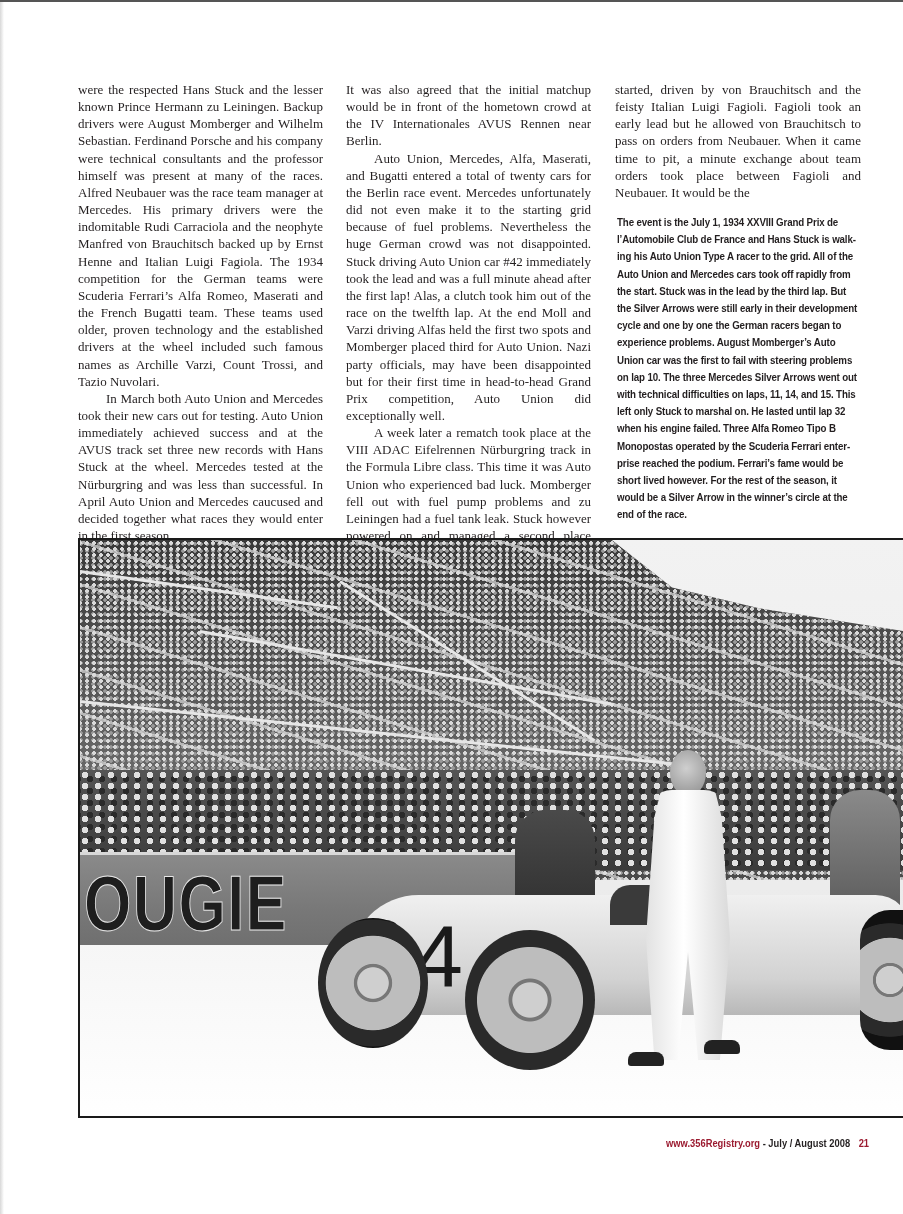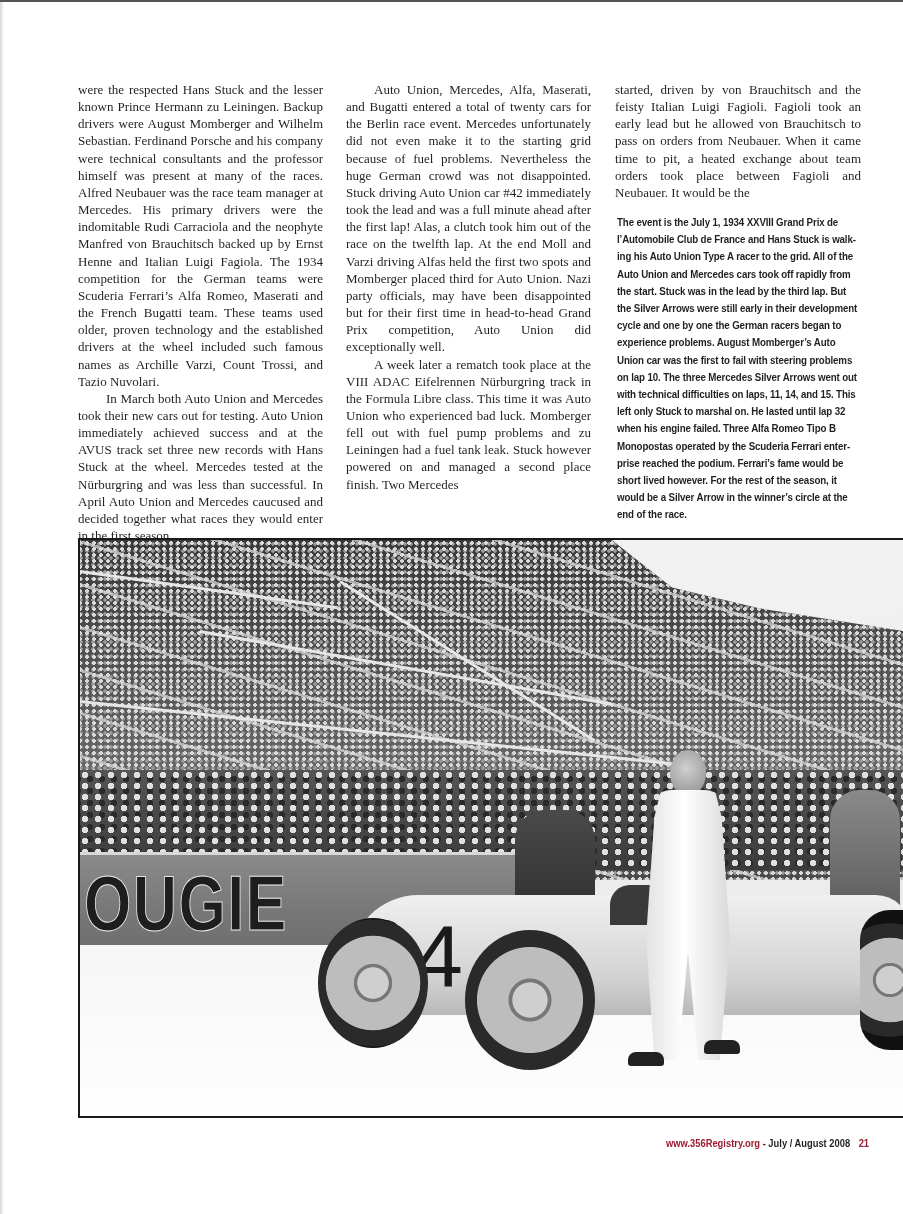--- a/index.html
+++ b/index.html
@@ -94,26 +94,27 @@
 
 <div class="top-bar"></div>
 <div class="left-shadow"></div>
 
 <div class="col" id="col1">
   <p>were the respected Hans Stuck and the lesser known Prince Hermann zu Leiningen. Backup drivers were August Momberger and Wilhelm Sebastian. Ferdinand Porsche and his company were technical consultants and the professor himself was present at many of the races. Alfred Neubauer was the race team manager at Mer­cedes. His primary drivers were the indomitable Rudi Carraciola and the neophyte Manfred von Brauchitsch backed up by Ernst Henne and Ital­ian Luigi Fagiola. The 1934 competition for the German teams were Scuderia Ferrari’s Alfa Romeo, Maserati and the French Bugatti team. These teams used older, proven technology and the established drivers at the wheel included such famous names as Archille Varzi, Count Trossi, and Tazio Nuvolari.</p>
   <p class="indent">In March both Auto Union and Mercedes took their new cars out for testing. Auto Union immediately achieved success and at the AVUS track set three new records with Hans Stuck at the wheel. Mercedes tested at the Nürburgring and was less than successful. In April Auto Union and Mercedes caucused and decided together what races they would enter in the first season.</p>
 </div>
 
 <div class="col" id="col2">
+  <p>It was also agreed that the initial matchup would be in front of the hometown crowd at the IV In­ternationales AVUS Rennen near Berlin.</p>
   <p class="indent">Auto Union, Mercedes, Alfa, Maserati, and Bugatti entered a total of twenty cars for the Berlin race event. Mercedes unfortunately did not even make it to the starting grid because of fuel problems. Nevertheless the huge German crowd was not disappointed. Stuck driving Auto Union car #42 immediately took the lead and was a full minute ahead after the first lap! Alas, a clutch took him out of the race on the twelfth lap. At the end Moll and Varzi driving Alfas held the first two spots and Momberger placed third for Auto Union. Nazi party officials, may have been disappointed but for their first time in head-to-head Grand Prix competition, Auto Union did exceptionally well.</p>
   <p class="indent">A week later a rematch took place at the VIII ADAC Eifelrennen Nürburgring track in the Formula Libre class. This time it was Auto Union who experienced bad luck. Momberger fell out with fuel pump problems and zu Leiningen had a fuel tank leak. Stuck however powered on and managed a second place finish. Two Mercedes</p>
 </div>
 
 <div class="col" id="col3">
-  <p>started, driven by von Brauchitsch and the feisty Italian Luigi Fagioli. Fagioli took an early lead but he allowed von Brauchitsch to pass on or­ders from Neubauer. When it came time to pit, a heated exchange about team orders took place between Fagioli and Neubauer. It would be the</p>
+  <p>started, driven by von Brauchitsch and the feisty Italian Luigi Fagioli. Fagioli took an early lead but he allowed von Brauchitsch to pass on or­ders from Neubauer. When it came time to pit, a minute exchange about team orders took place between Fagioli and Neubauer. It would be the</p>
 </div>
 
 <div class="caption">The event is the July 1, 1934 XXVIII Grand Prix de l’Automobile Club de France and Hans Stuck is walk­ing his Auto Union Type A racer to the grid. All of the Auto Union and Mercedes cars took off rapidly from the start. Stuck was in the lead by the third lap. But the Silver Arrows were still early in their develop­ment cycle and one by one the German racers began to experience problems. August Momberger’s Auto Union car was the first to fail with steering problems on lap 10. The three Mercedes Silver Arrows went out with technical difficulties on laps, 11, 14, and 15. This left only Stuck to marshal on. He lasted until lap 32 when his engine failed. Three Alfa Romeo Tipo B Monopostas operated by the Scuderia Ferrari enter­prise reached the podium. Ferrari’s fame would be short lived however. For the rest of the season, it would be a Silver Arrow in the winner’s circle at the end of the race.</div>
 
 <div class="photo">
   <div class="sky"></div>
   <div class="stands"></div>
   <div class="stand-rail" style="left:0;top:30px;width:260px;transform:rotate(8deg);"></div>
   <div class="stand-rail" style="left:120px;top:90px;width:420px;transform:rotate(10deg);"></div>
   <div class="stand-rail" style="left:260px;top:40px;width:300px;transform:rotate(32deg);"></div>

